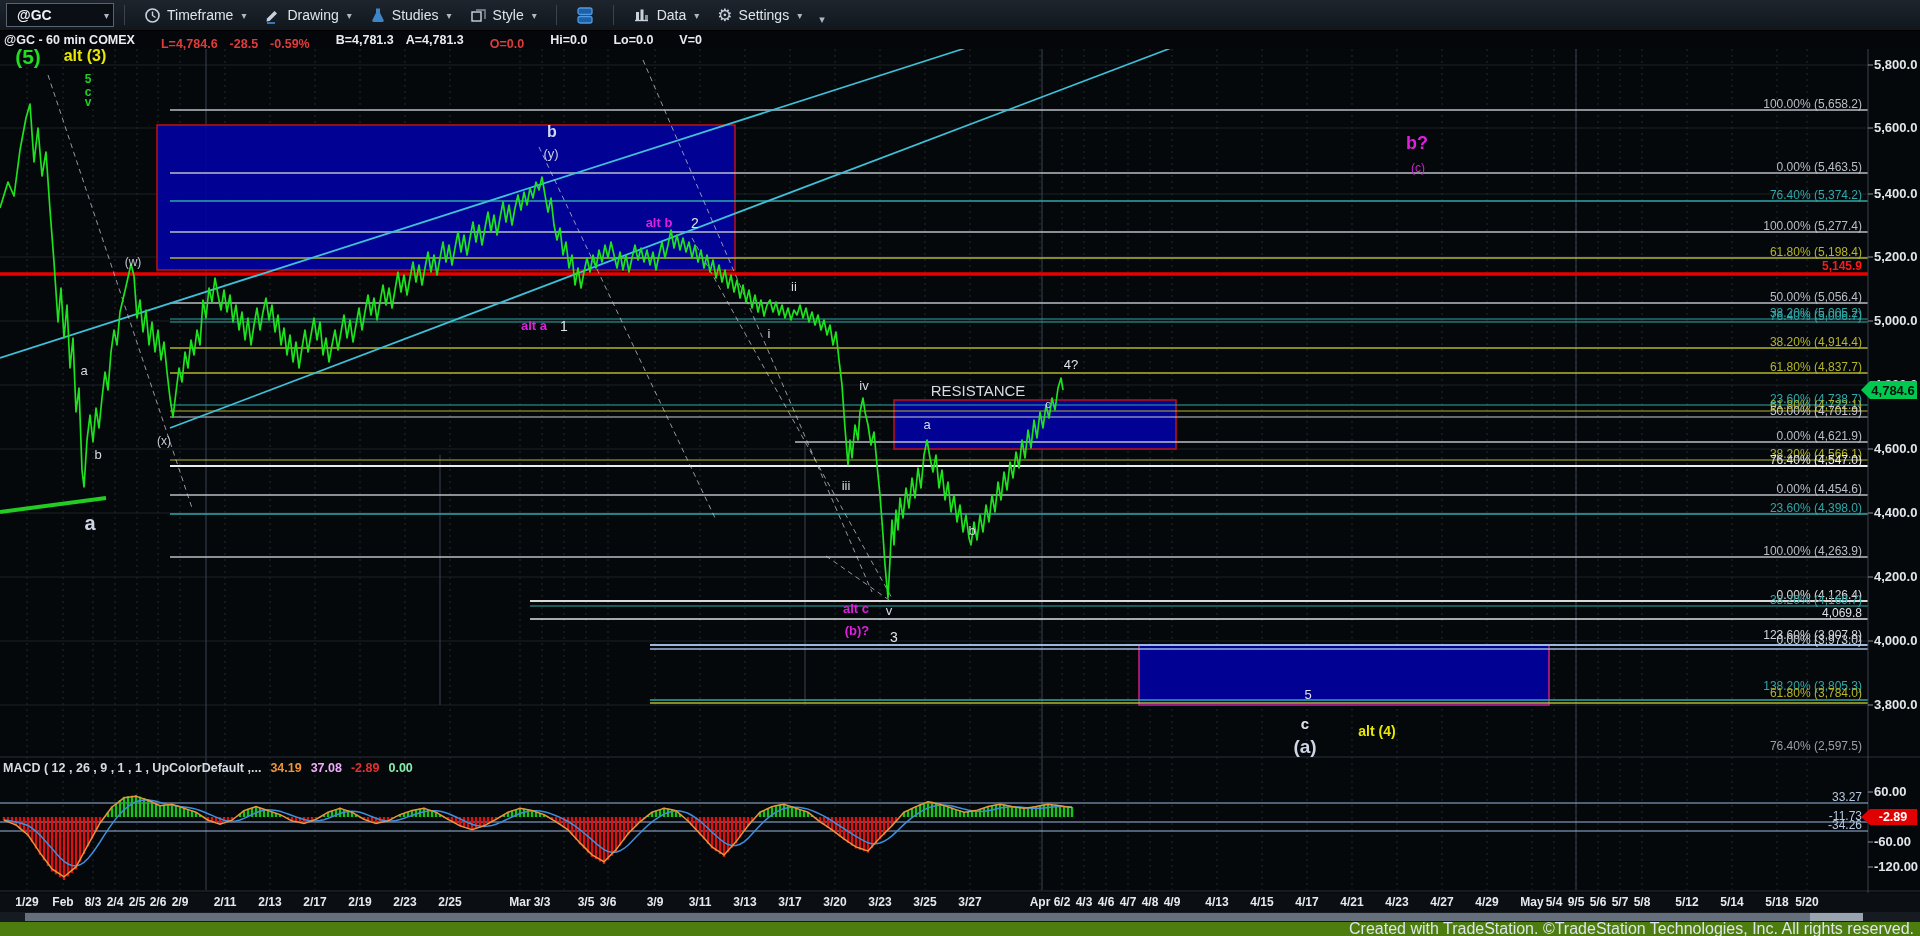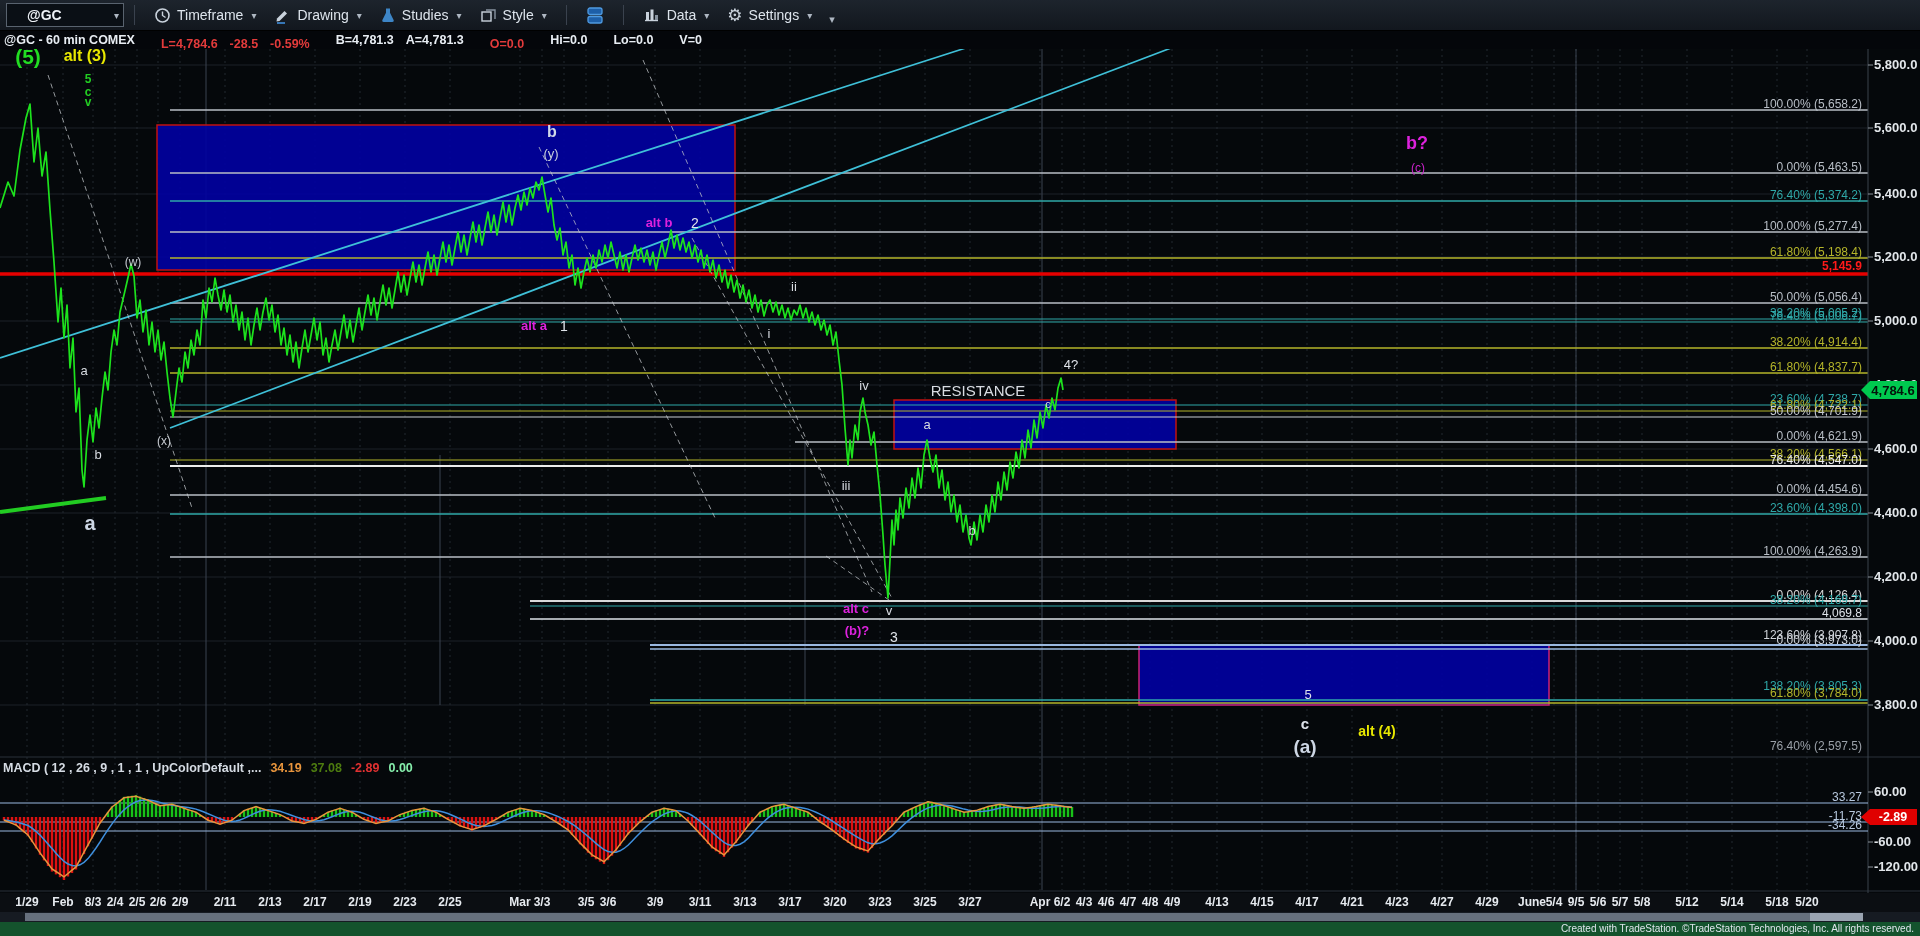--- a/index.html
+++ b/index.html
@@ -3,21 +3,21 @@
 <meta charset="utf-8">
 <style>
   html,body{margin:0;padding:0;background:#05080b;width:1920px;height:936px;overflow:hidden;
     font-family:"Liberation Sans","DejaVu Sans",sans-serif;}
   #app{position:relative;width:1920px;height:936px;background:#05080b;}
   
   .toolbar{position:absolute;top:0;left:0;width:1920px;height:31px;
     background:linear-gradient(#1d242d,#12171e);border-bottom:1px solid #000;
     display:flex;align-items:center;padding-left:6px;box-sizing:border-box;color:#dde4ec;font-size:14px;}
   .symbox{display:flex;align-items:center;background:#0a0f15;border:1px solid #59636f;
-    width:92px;height:22px;padding:0 4px 0 20px;justify-content:space-between;color:#eef2f7;font-weight:bold;}
+    width:92px;height:22px;padding:0 4px 0 10px;justify-content:space-between;color:#eef2f7;font-weight:bold;}
   .sep{width:1px;height:20px;background:#3a424e;margin:0 10px;}
   .menu{display:flex;align-items:center;gap:6px;padding:0 9px;height:26px;cursor:default;}
   .menu svg{display:block}
   .caret{font-size:10px;color:#aeb7c2;margin-left:2px;}
   .mini-caret{font-size:11px;color:#aeb7c2;margin-left:8px;position:relative;top:4px;}
   .gear{font-size:17px;color:#c9d2dc;font-family:"DejaVu Sans",sans-serif;line-height:1;}
   
   .symbolbar{position:absolute;top:31px;left:0;width:1920px;height:18px;background:#04060a;
     font-size:12.5px;font-weight:bold;color:#e8edf3;display:flex;align-items:center;padding-left:4px;box-sizing:border-box;}
   .symbolbar span{margin-right:12px;}
@@ -30,22 +30,22 @@
   .macdlabel span{margin-right:9px;}
   
   .dates{position:absolute;top:893px;left:0;width:1920px;height:19px;background:#0b0e12;}
   .dates b{position:absolute;top:2px;width:44px;margin-left:-22px;text-align:center;
     color:#e6eaef;font-size:12px;font-weight:bold;}
   
   .scroll{position:absolute;top:912px;left:0;width:1920px;height:10px;background:#161b22;}
   .scroll .thumb{position:absolute;top:1px;height:8px;background:#66707d;}
   .scroll .cap{position:absolute;top:1px;height:8px;background:#9aa4b1;}
   
-  .footer{position:absolute;top:922px;left:0;width:1920px;height:14px;background:#14532d;
-    color:#dfe5ec;font-size:10px;text-align:right;padding-right:6px;box-sizing:border-box;line-height:14px;}
+  .footer{position:absolute;top:922px;left:0;width:1920px;height:14px;background:#4d7c0f;
+    color:#dfe5ec;font-size:16px;text-align:right;padding-right:6px;box-sizing:border-box;line-height:14px;}
 </style>
 </head>
 <body>
 
 <div id="app">
 
   <svg id="chartsvg" width="1920" height="936">
       <rect x="0" y="0" width="1920" height="936" fill="#05080b"></rect>
       <line x1="0" y1="65" x2="1868" y2="65" stroke="#1c2128"></line>
       <line x1="0" y1="128" x2="1868" y2="128" stroke="#1c2128"></line>
@@ -660,21 +660,21 @@
     <span class="red gap">-0.59%</span>
     <span>B=4,781.3</span>
     <span class="gap">A=4,781.3</span>
     <span class="red gap">O=0.0</span>
     <span class="gap">Hi=0.0</span>
     <span class="gap">Lo=0.0</span>
     <span>V=0</span>
   </div>
 
   <div class="macdlabel">
-    <span>MACD ( 12 , 26 , 9 , 1 , 1 , UpColorDefault ,...</span><span id="macd-readout"><span style="color: rgb(232, 149, 61);">34.19</span><span style="color: #4d7c0f;">37.08</span><span style="color: rgb(224, 49, 49);">-2.89</span><span style="color: #86efac;">0.00</span></span>
+    <span>MACD ( 12 , 26 , 9 , 1 , 1 , UpColorDefault ,...</span><span id="macd-readout"><span style="color: rgb(232, 149, 61);">34.19</span><span style="color: #f0abfc;">37.08</span><span style="color: rgb(224, 49, 49);">-2.89</span><span style="color: #86efac;">0.00</span></span>
   </div>
 
   <div class="dates" id="datestrip">
       <b style="left: 27px;">1/29</b>
       <b style="left: 63px;">Feb</b>
       <b style="left: 93px;">8/3</b>
       <b style="left: 115px;">2/4</b>
       <b style="left: 137px;">2/5</b>
       <b style="left: 158px;">2/6</b>
       <b style="left: 180px;">2/9</b>
@@ -704,21 +704,21 @@
       <b style="left: 1128px;">4/7</b>
       <b style="left: 1150px;">4/8</b>
       <b style="left: 1172px;">4/9</b>
       <b style="left: 1217px;">4/13</b>
       <b style="left: 1262px;">4/15</b>
       <b style="left: 1307px;">4/17</b>
       <b style="left: 1352px;">4/21</b>
       <b style="left: 1397px;">4/23</b>
       <b style="left: 1442px;">4/27</b>
       <b style="left: 1487px;">4/29</b>
-      <b style="left: 1532px;">June</b>
+      <b style="left: 1532px;">May</b>
       <b style="left: 1554px;">5/4</b>
       <b style="left: 1576px;">9/5</b>
       <b style="left: 1598px;">5/6</b>
       <b style="left: 1620px;">5/7</b>
       <b style="left: 1642px;">5/8</b>
       <b style="left: 1687px;">5/12</b>
       <b style="left: 1732px;">5/14</b>
       <b style="left: 1777px;">5/18</b>
       <b style="left: 1807px;">5/20</b>
     </div>

